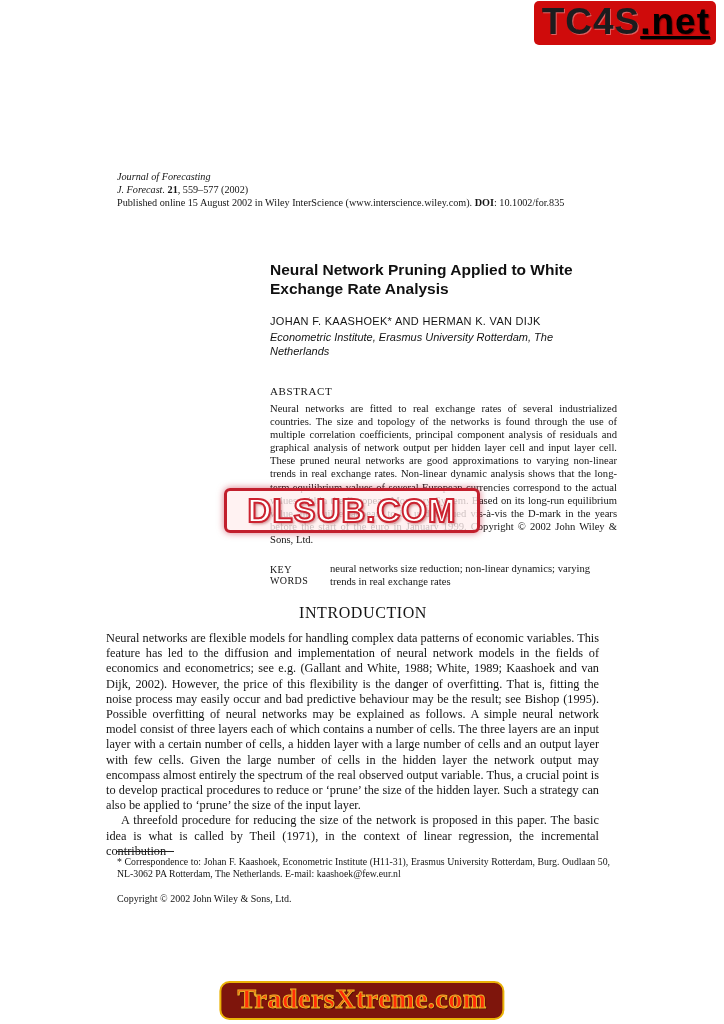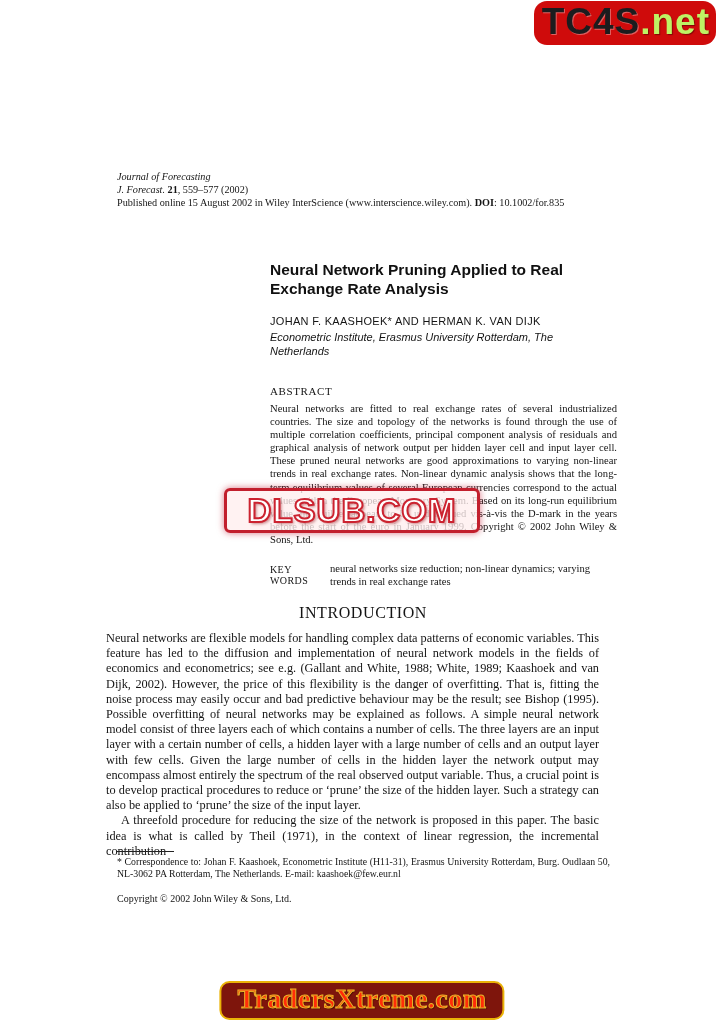--- a/index.html
+++ b/index.html
@@ -17,31 +17,31 @@
   .italic { font-style: italic; font-family: Liberation Serif, serif; }
   .bold { font-weight: bold; }
 
   
   .wm-top {
     position: absolute;
     top: 1px;
     right: 8px;
     background: #cf0b0b;
     padding: 0 6px 2px 8px;
-    border-radius: 13px;
+    border-radius: 5px;
     display: flex;
     align-items: center;
     font-family: "Liberation Sans", sans-serif;
     font-weight: 800;
     font-size: 37px;
     line-height: 42px;
     letter-spacing: 1px;
   }
   .wm-top-a { color: #1c1c1e; text-shadow: 1px 1px 0 rgba(255,255,255,0.35); }
-  .wm-top-b { color: #bef264; text-shadow: 1px 1px 1px rgba(80,0,0,0.6); }
+  .wm-top-b { color: #000000; text-shadow: 1px 1px 1px rgba(80,0,0,0.6); text-decoration: underline; }
 
   
   .journal-header {
     position: absolute;
     left: 117px;
     top: 170px;
     width: 500px;
     font-size: 10.2px;
     line-height: 13px;
   }
@@ -205,21 +205,21 @@
       <span class="wm-top-b">.net</span>
     </div>
 
   <header class="journal-header">
     <div class="italic">Journal of Forecasting</div>
     <div><span class="italic">J. Forecast. </span><span class="bold">21</span><span>, 559–577 (2002)</span></div>
     <div><span>Published online 15 August 2002 in Wiley InterScience (www.interscience.wiley.com). </span><span class="bold">DOI</span><span>: 10.1002/for.835</span></div>
   </header>
 
   <section class="title-block">
-    <h1 class="title">Neural Network Pruning Applied to Real Exchange Rate Analysis</h1>
+    <h1 class="title">Neural Network Pruning Applied to White Exchange Rate Analysis</h1>
     <div class="authors">JOHAN F. KAASHOEK* AND HERMAN K. VAN DIJK</div>
     <div class="affiliation">Econometric Institute, Erasmus University Rotterdam, The Netherlands</div>
   </section>
 
   <section class="abstract-block">
     <div class="abs-heading">ABSTRACT</div>
     <p class="abs-text">Neural networks are fitted to real exchange rates of several industrialized countries. The size and topology of the networks is found through the use of multiple correlation coefficients, principal component analysis of residuals and graphical analysis of network output per hidden layer cell and input layer cell. These pruned neural networks are good approximations to varying non-linear trends in real exchange rates. Non-linear dynamic analysis shows that the long-term equilibrium values of several European currencies correspond to the actual values within the European Monetary System. Based on its long-run equilibrium value, the guilder appears to be undervalued vis-à-vis the D-mark in the years before the start of the euro in January 1999. Copyright © 2002 John Wiley &amp; Sons, Ltd.</p>
     <div class="keywords">
       <span class="kw-label">KEY WORDS</span>
       <span class="kw-text">neural networks size reduction; non-linear dynamics; varying trends in real exchange rates</span>

